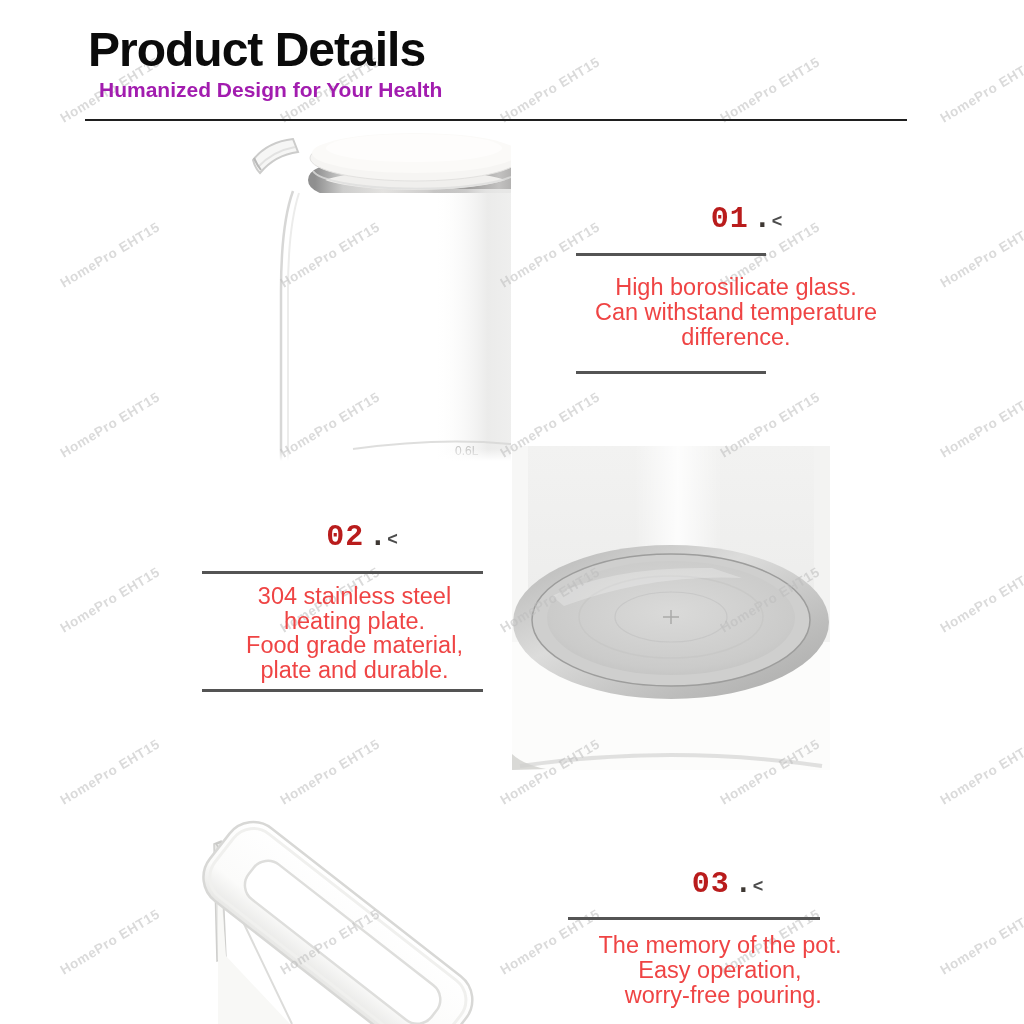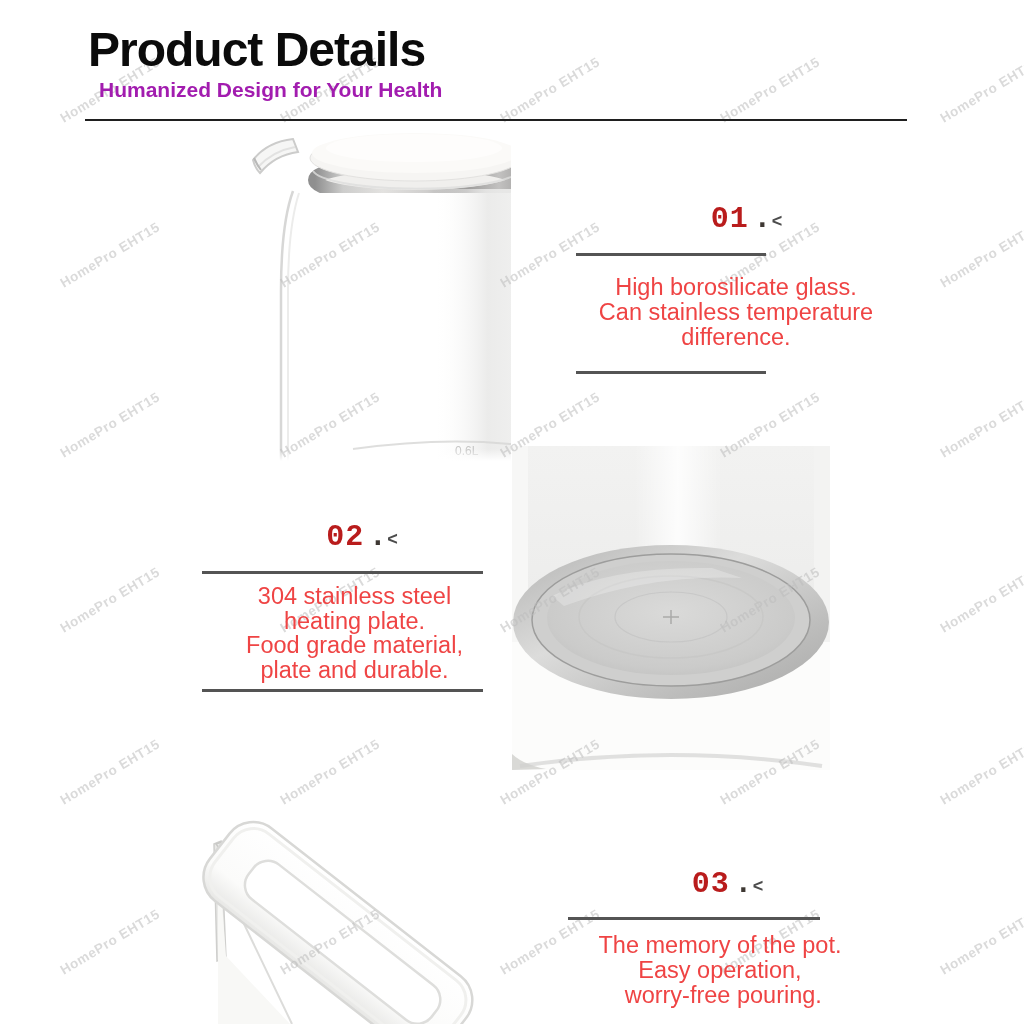--- a/index.html
+++ b/index.html
@@ -211,21 +211,21 @@
     </svg>
   </figure>
 
   <section class="feature f1">
     <div class="label">
       <span class="num">01</span><span class="dot">.</span><span class="chev">&lt;</span>
     </div>
     <div class="rule rule-top"></div>
     <div class="ftext">
       <div class="tline">High borosilicate glass.</div>
-      <div class="tline">Can stainless temperature</div>
+      <div class="tline">Can withstand temperature</div>
       <div class="tline">difference.</div>
     </div>
     <div class="rule rule-bot"></div>
   </section>
 
   <section class="feature f2">
     <div class="label">
       <span class="num">02</span><span class="dot">.</span><span class="chev">&lt;</span>
     </div>
     <div class="rule rule-top"></div>

